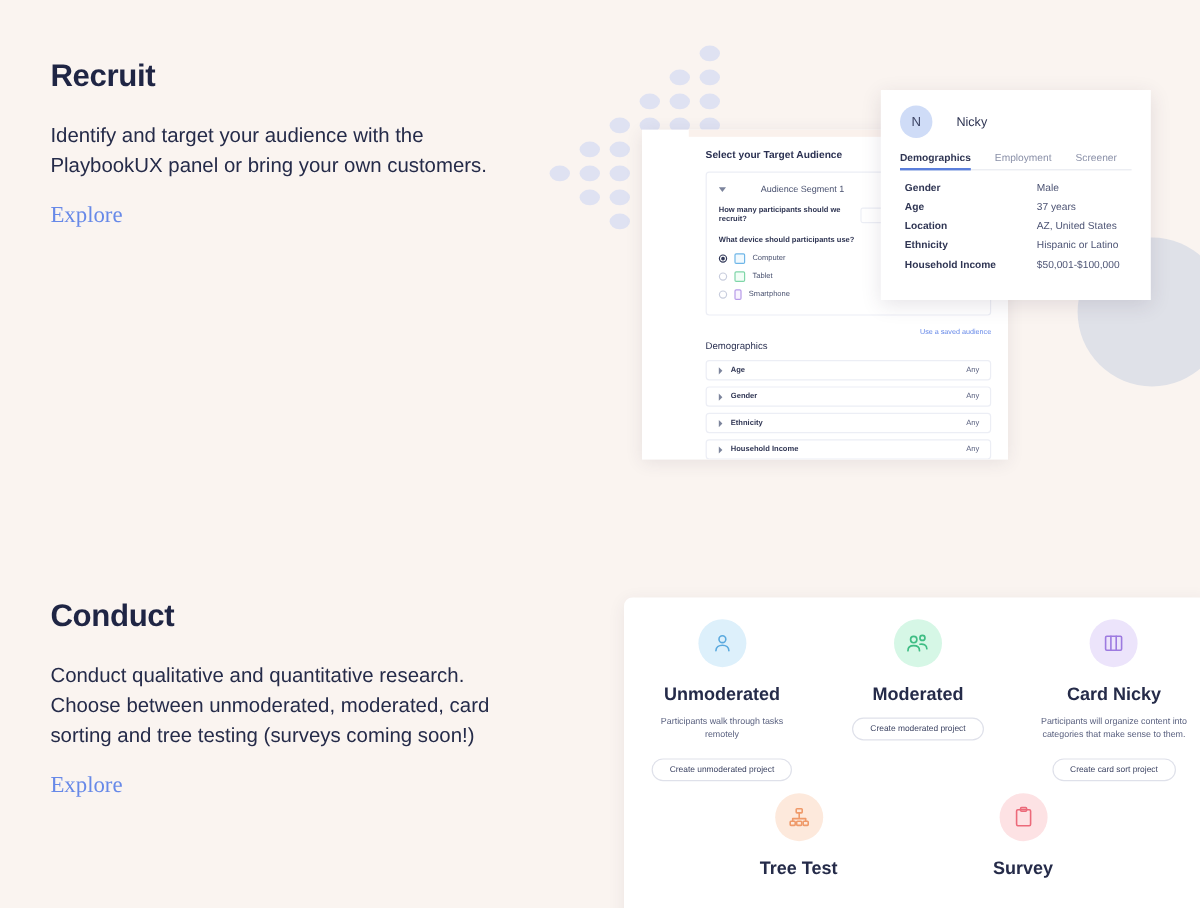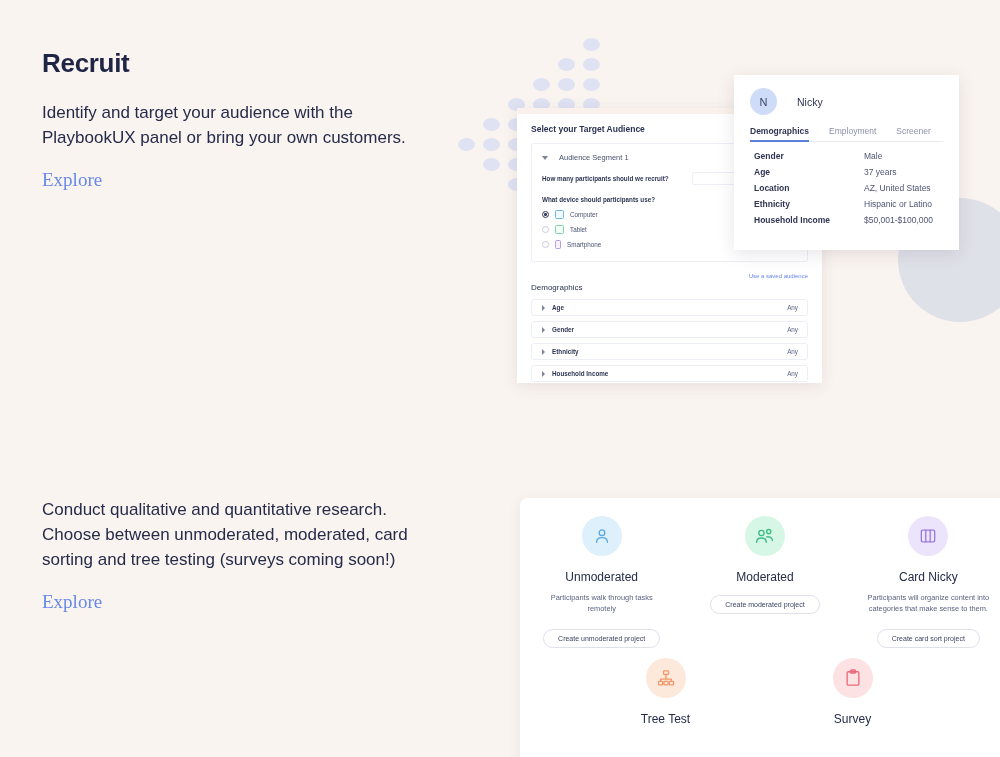--- a/index.html
+++ b/index.html
@@ -94,27 +94,28 @@
     width: 124px;
     height: 124px;
     border-radius: 50%;
     background: #dfe1e8;
     pointer-events: none;
   }
 
   
   .recruit-panel {
     position: absolute;
-    left: 517px;
+    left: 535px;
     top: 108px;
     width: 305px;
     height: 275px;
     background: #ffffff;
     box-shadow: 0 3px 14px rgba(60,50,80,0.10);
     overflow: hidden;
+    padding-left: 39px;
   }
   .recruit-panel-topbar {
     height: 6px;
     background: #faf1ec;
     width: 100%;
   }
   .recruit-panel-body { padding: 10px 14px 0 14px; }
 
   .panel-title {
     font-size: 8.5px;
@@ -125,21 +126,21 @@
 
   .segment-box {
     border: 1px solid #eceef5;
     border-radius: 3px;
     padding: 9px 10px 12px 10px;
   }
 
   .segment-header {
     display: flex;
     align-items: center;
-    gap: 11px;
+    gap: 29px;
     margin-bottom: 10px;
   }
   .caret-down {
     width: 0; height: 0;
     border-left: 3.5px solid transparent;
     border-right: 3.5px solid transparent;
     border-top: 4px solid #7c849c;
   }
   .segment-label {
     font-size: 7.5px;
@@ -335,22 +336,22 @@
   .card-icon {
     width: 40px; height: 40px;
     border-radius: 50%;
     margin: 0 auto 14px auto;
     display: flex;
     align-items: center;
     justify-content: center;
   }
 
   .card-title {
-    font-size: 12px;
-    font-weight: normal;
+    font-size: 15px;
+    font-weight: bold;
     color: #252b49;
     margin-bottom: 9px;
   }
   .card-desc {
     font-size: 7.4px;
     color: #5b6280;
     line-height: 1.45;
     margin-bottom: 12px;
     padding: 0 8px;
     min-height: 22px;
@@ -543,20 +544,21 @@
             <div class="pr-key">Household Income</div>
             <div class="pr-val">$50,001-$100,000</div>
           </div>
         </div>
     </div>
   </div>
 
   <div class="section section-conduct">
 
     <div class="copy copy-conduct" style="top:28px;">
+      <h2>Conduct</h2>
       <p>Conduct qualitative and quantitative research. Choose between unmoderated, moderated, card sorting and tree testing (surveys coming soon!)</p>
       <a class="explore-link" href="#">Explore</a>
     </div>
 
     <div class="conduct-panel" style="top:28px;">
       <div class="conduct-grid-top" id="cards-top">
           <div class="conduct-card"><div class="card-icon" style="background: rgb(221, 240, 251);">
               <svg width="20" height="20" viewBox="0 0 24 24" stroke="#5aa9de" stroke-width="1.6" fill="none" stroke-linecap="round" stroke-linejoin="round">
                 <circle cx="12" cy="8" r="3.4"></circle>
                 <path d="M5.5 19.5c0-3.6 2.9-5.5 6.5-5.5s6.5 1.9 6.5 5.5"></path>

